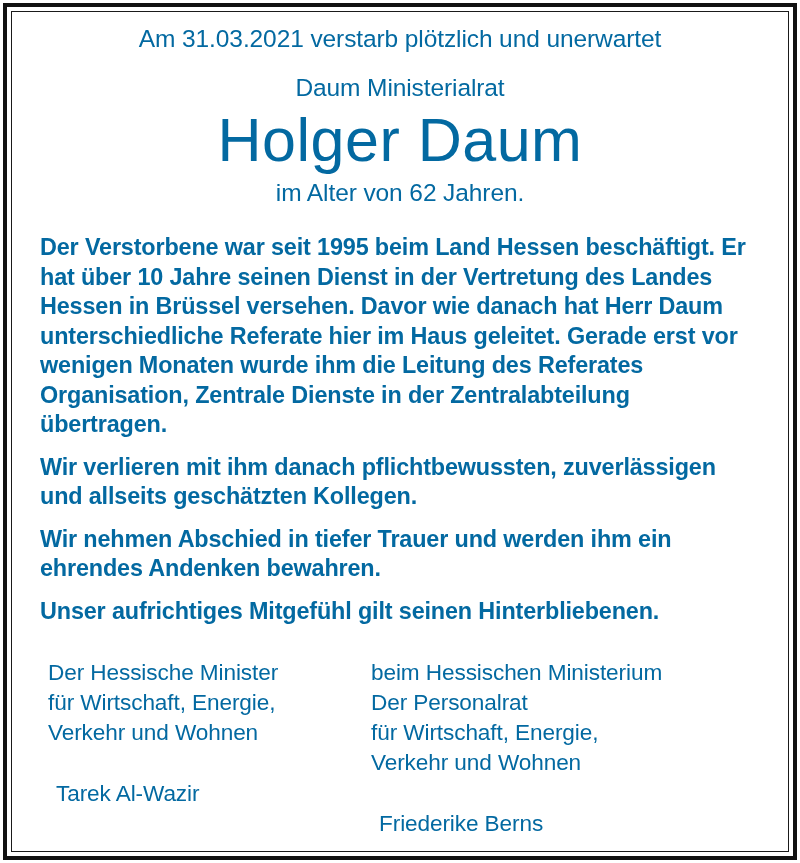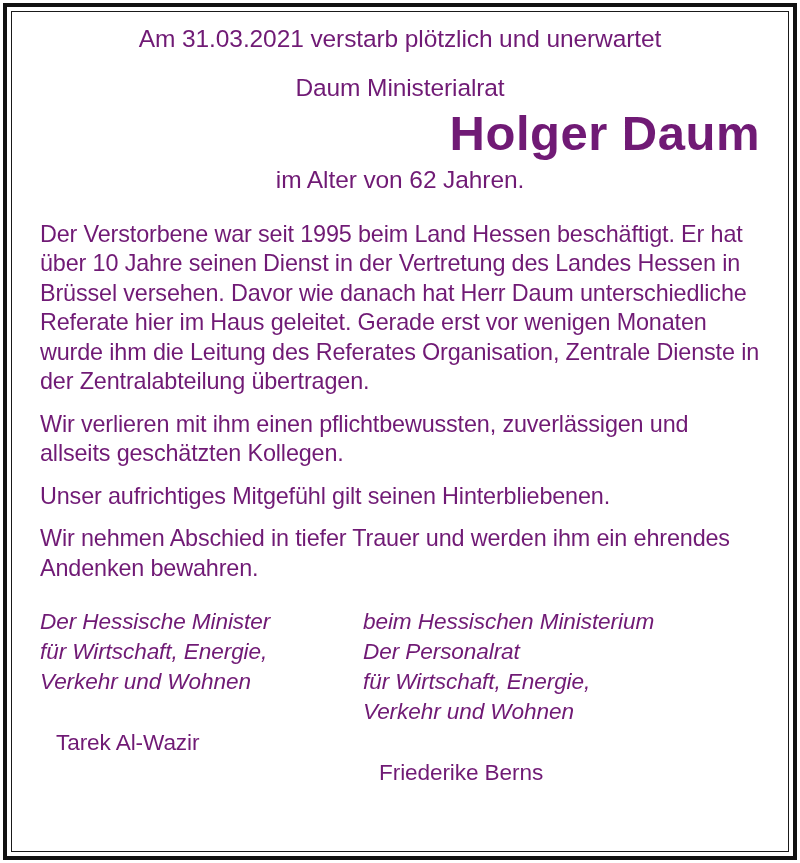--- a/index.html
+++ b/index.html
@@ -8,21 +8,21 @@
     background: #ffffff;
   }
 
   .notice {
     position: relative;
     width: 800px;
     height: 863px;
     background: #ffffff;
     box-sizing: border-box;
     font-family: "Liberation Sans", sans-serif;
-    color: #701a75;
+    color: #0369a1;
     overflow: hidden;
   }
 
   
   .frame-outer {
     position: absolute;
     left: 3px;
     top: 3px;
     right: 3px;
     bottom: 3px;
@@ -69,45 +69,44 @@
 
   .honorific {
     font-size: 24.5px;
     font-weight: 400;
     letter-spacing: -0.1px;
     line-height: 1.1;
     margin: 0 0 4px 0;
   }
 
   .deceased-name {
-    font-size: 49px;
-    font-weight: 700;
+    font-size: 61px;
+    font-weight: 400;
     letter-spacing: 0.5px;
     line-height: 1.12;
     margin: 0 0 6px 0;
     white-space: nowrap;
-    text-align: right;
   }
 
   .age-line {
     font-size: 24.5px;
     font-weight: 400;
     letter-spacing: -0.1px;
     line-height: 1.1;
     margin: 4px 0 26px 0;
   }
 
   
   .body-text {
     text-align: left;
   }
 
   .body-text p {
     font-size: 23.4px;
-    font-weight: 400;
+    font-weight: 700;
     line-height: 29.5px;
     letter-spacing: -0.15px;
     margin: 0 0 13px 0;
     padding: 0;
   }
 
   .body-text p:last-child {
     margin-bottom: 0;
   }
 
@@ -128,22 +127,21 @@
 
   .sig-col-right {
     flex: 1 1 auto;
   }
 
   .sig-org {
     font-size: 22.6px;
     font-weight: 400;
     line-height: 30px;
     letter-spacing: -0.1px;
-    margin: 0;
-    font-style: italic;
+    margin: 8px;
   }
 
   .sig-org .sig-org-line {
     display: block;
   }
 
   .sig-person {
     font-size: 22.6px;
     font-weight: 400;
     line-height: 30px;
@@ -163,23 +161,23 @@
 
     <div class="header">
       <p class="intro-line">Am 31.03.2021 verstarb plötzlich und unerwartet</p>
       <p class="honorific">Daum Ministerialrat</p>
       <h1 class="deceased-name">Holger Daum</h1>
       <p class="age-line">im Alter von 62 Jahren.</p>
     </div>
 
     <div class="body-text">
       <p>Der Verstorbene war seit 1995 beim Land Hessen beschäftigt. Er hat über 10 Jahre seinen Dienst in der Vertretung des Landes Hessen in Brüssel versehen. Davor wie danach hat Herr Daum unterschiedliche Referate hier im Haus geleitet. Gerade erst vor wenigen Monaten wurde ihm die Leitung des Referates Organisation, Zentrale Dienste in der Zentralabteilung übertragen.</p>
-      <p>Wir verlieren mit ihm einen pflichtbewussten, zuverlässigen und allseits geschätzten Kollegen.</p>
+      <p>Wir verlieren mit ihm danach pflichtbewussten, zuverlässigen und allseits geschätzten Kollegen.</p>
+      <p>Wir nehmen Abschied in tiefer Trauer und werden ihm ein ehrendes Andenken bewahren.</p>
       <p>Unser aufrichtiges Mitgefühl gilt seinen Hinterbliebenen.</p>
-      <p>Wir nehmen Abschied in tiefer Trauer und werden ihm ein ehrendes Andenken bewahren.</p>
     </div>
 
     <div class="signatures">
 
       <div class="sig-col sig-col-left">
         <p class="sig-org">
           <span class="sig-org-line">Der Hessische Minister</span>
           <span class="sig-org-line">für Wirtschaft, Energie,</span>
           <span class="sig-org-line">Verkehr und Wohnen</span>
         </p>

